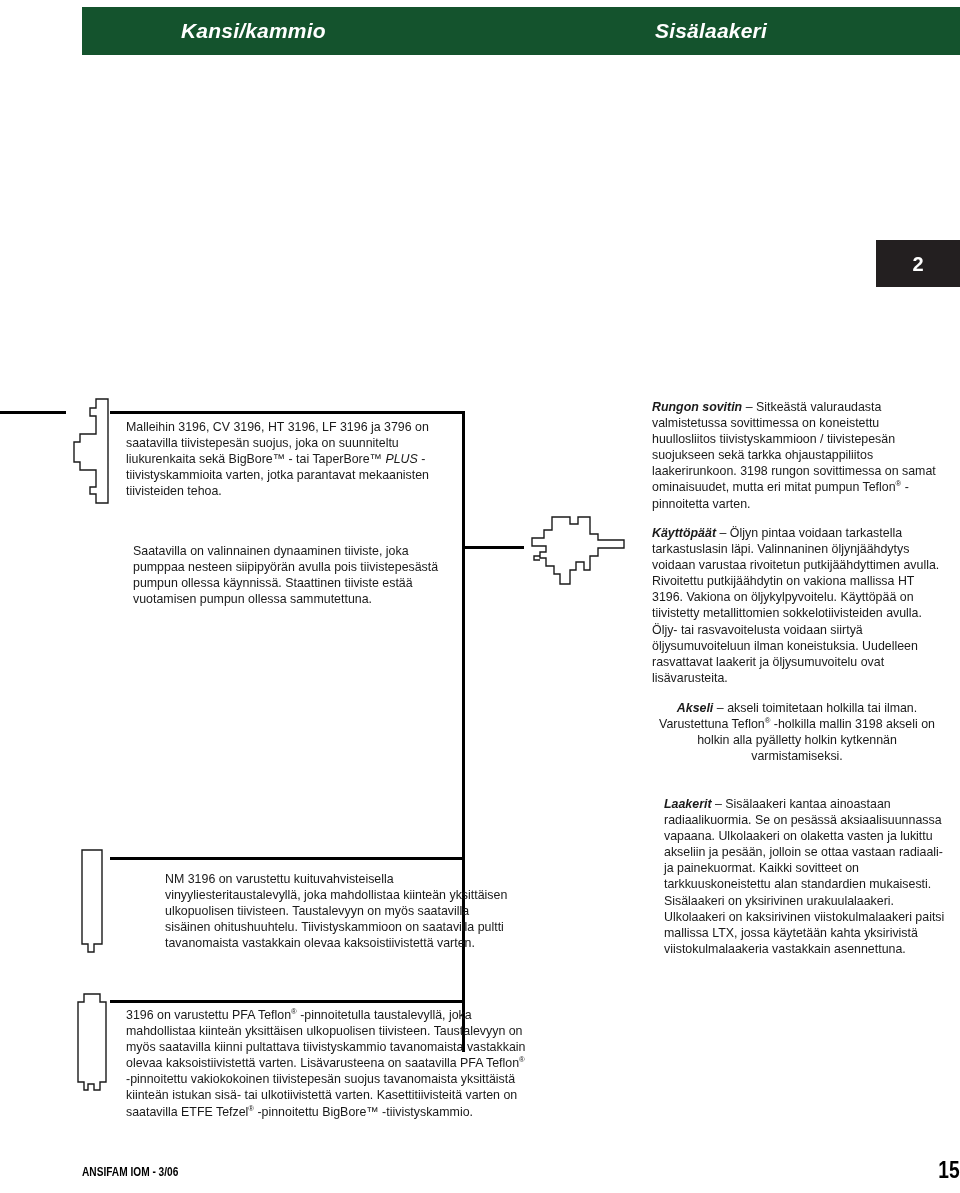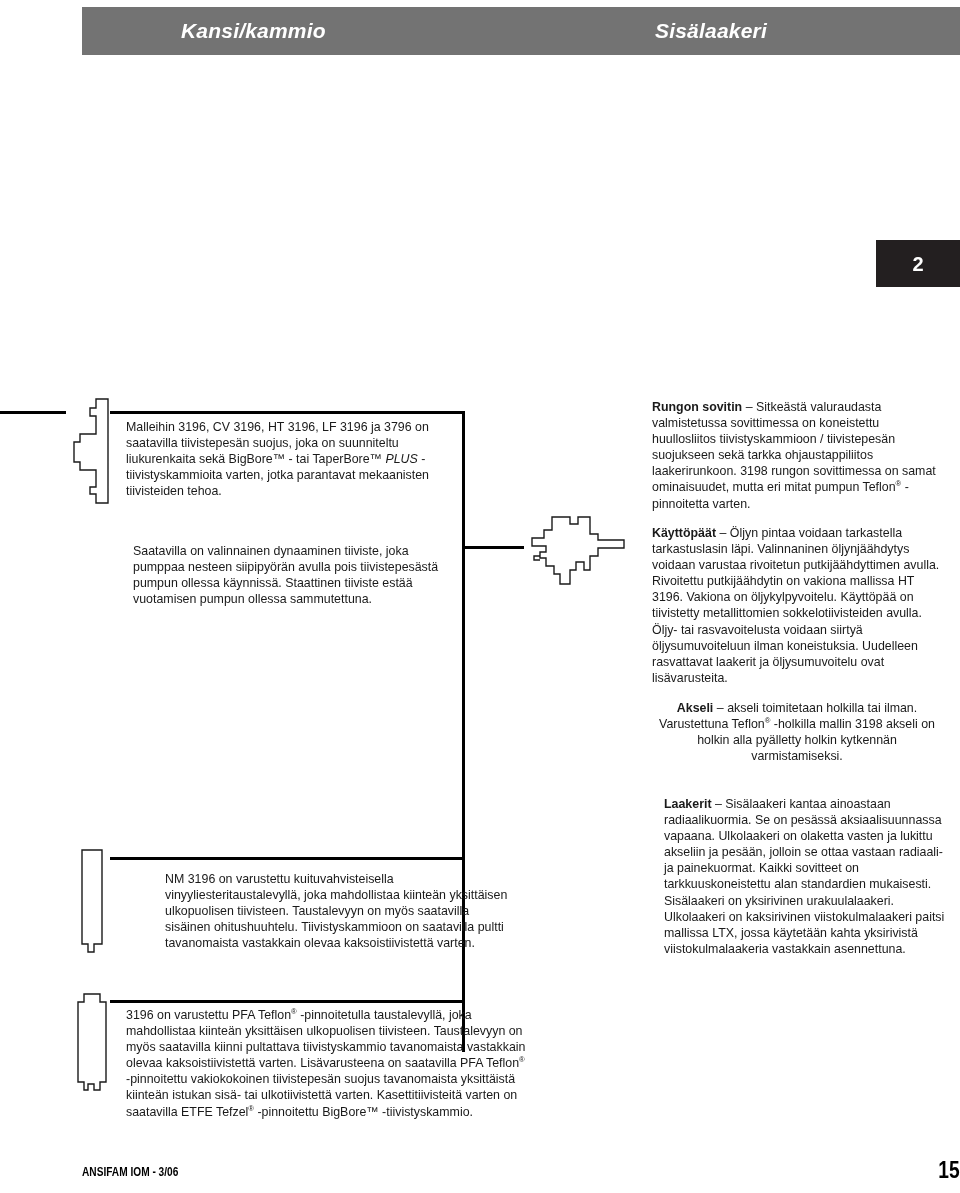--- a/index.html
+++ b/index.html
@@ -16,21 +16,21 @@
     overflow: hidden;
   }
 
   
   #header-bar {
     position: absolute;
     left: 82px;
     top: 7px;
     width: 878px;
     height: 48px;
-    background: #737373;
+    background: #14532d;
   }
   #header-bar .hdr-title {
     position: absolute;
     top: 50%;
     transform: translateY(-50%);
     color: #ffffff;
     font-weight: bold;
     font-style: italic;
     font-size: 21px;
     letter-spacing: 0.2px;
@@ -62,20 +62,21 @@
   
   .callout {
     position: absolute;
     font-size: 12.4px;
     line-height: 16.1px;
     color: #1a1a1a;
     text-align: left;
   }
   .callout b {
     font-weight: bold;
+    font-style: italic;
   }
   .callout i {
     font-style: italic;
   }
   sup {
     font-size: 0.62em;
     vertical-align: super;
     line-height: 0;
   }
 

